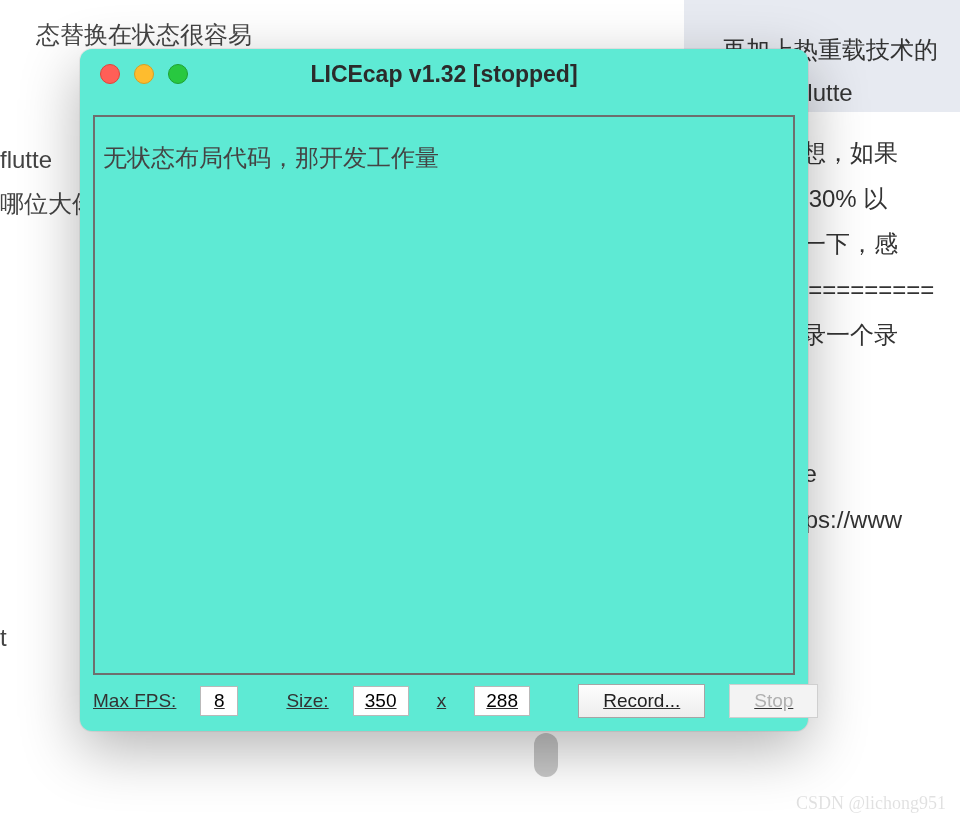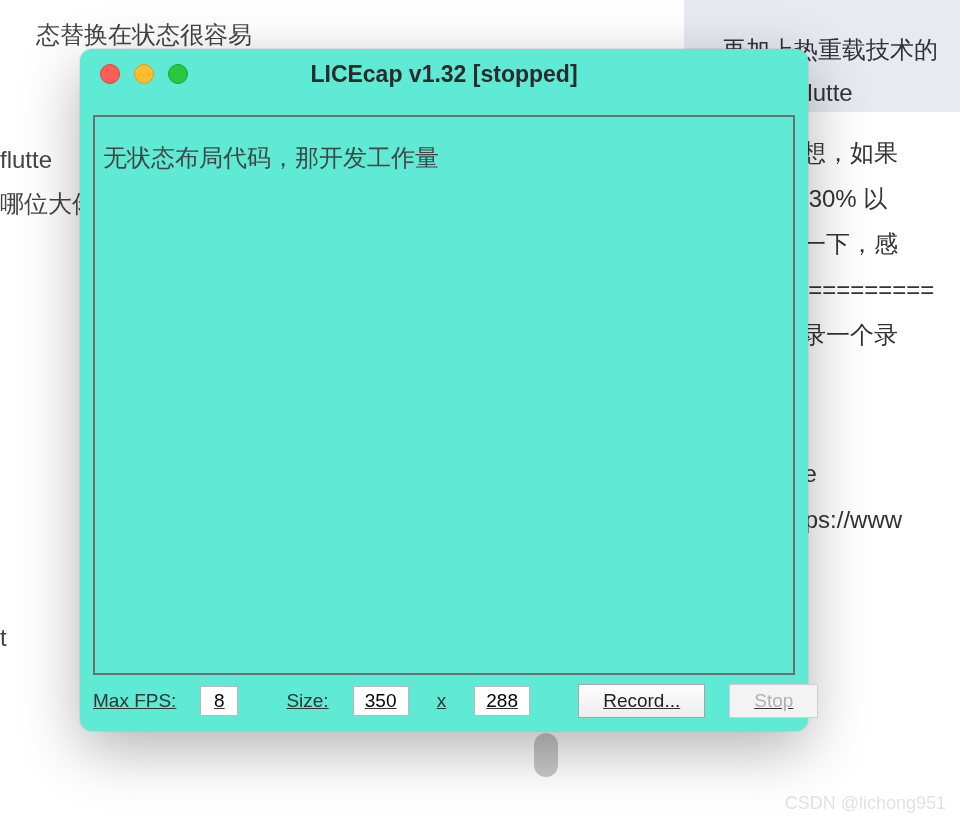--- a/index.html
+++ b/index.html
@@ -49,21 +49,21 @@
     font-size: 28px; font-weight: 700;
     margin: 22px 0 18px 0;
     color: #111;
   }
 
   .watermark {
     position: absolute;
     right: 14px; bottom: 14px;
     font-size: 18px;
     color: rgba(0,0,0,0.12);
-    font-family: Liberation Sans, sans-serif;
+    font-family: Liberation Serif, serif;
   }
 
   
   .window {
     position: absolute;
     left: 80px; top: 49px;
     width: 728px;
     height: 682px;
     background: #5eead4;
     border-radius: 12px;

